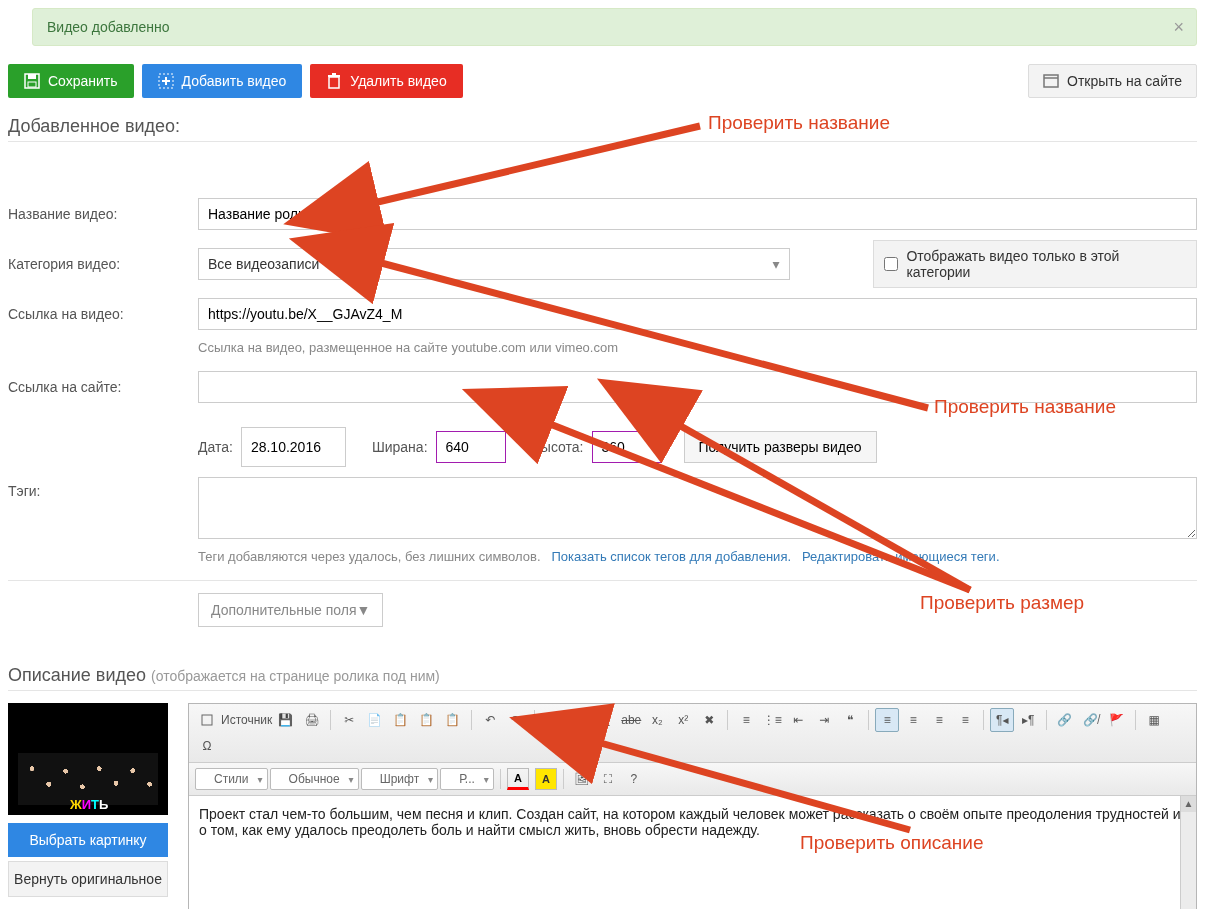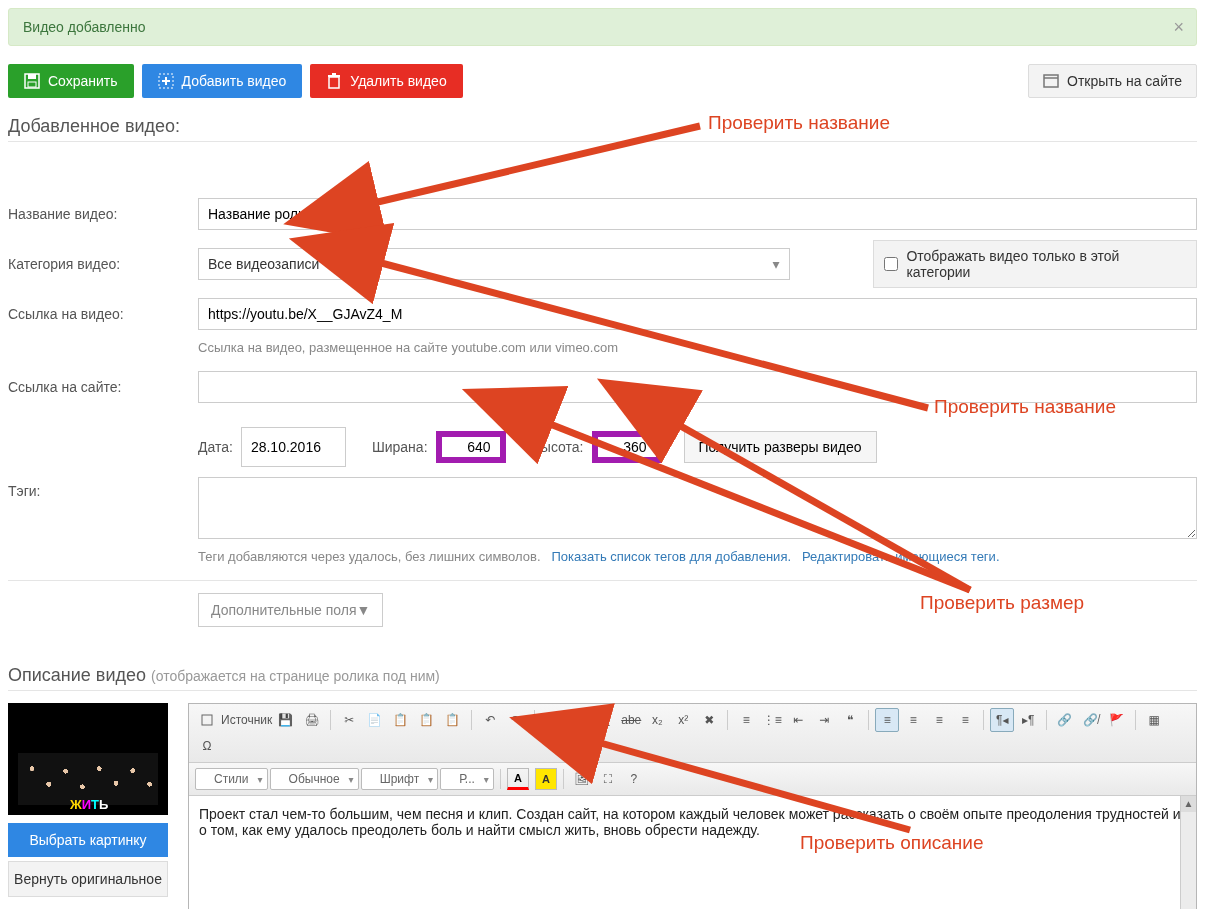--- a/index.html
+++ b/index.html
@@ -1,17 +1,17 @@
 <!DOCTYPE html>
 <html><head>
 <meta charset="utf-8">
 <style>
   * { box-sizing: border-box; margin: 0; padding: 0; }
   body { font-family: Arial, Helvetica, sans-serif; font-size: 14px; color: #333; background: #fff; padding: 8px; width: 1205px; position: relative; }
-  .alert { background: #dff0d8; color: #3c763d; border: 1px solid #d6e9c6; padding: 10px 14px; border-radius: 3px; position: relative; margin-bottom: 18px; }
+  .alert { background: #dff0d8; color: #3c763d; border: 1px solid #d6e9c6; padding: 10px 14px; border-radius: 3px; position: relative; margin-bottom: 18px; margin-left: 24px; }
   .alert .close { position: absolute; right: 12px; top: 8px; color: #999; font-size: 18px; cursor: pointer; }
   .toolbar { display: flex; align-items: center; gap: 8px; margin-bottom: 18px; }
   .btn { display: inline-flex; align-items: center; gap: 8px; color: #fff; border: none; padding: 9px 16px; border-radius: 2px; font-size: 14px; cursor: pointer; }
   .btn-green { background: #2aa02a; }
   .btn-red { background: #e72d24; }
   .btn-blue { background: #2f87e3; }
   .btn-grey { background: #f3f3f3; color: #333; border: 1px solid #dcdcdc; padding: 8px 14px; }
   .btn-ico { width: 16px; height: 16px; display: inline-block; }
   .spacer { flex: 1; }
   .section-title { font-size: 18px; color: #555; margin: 10px 0 4px; font-weight: normal; }
@@ -23,21 +23,21 @@
   .input-txt { width: 100%; border: 1px solid #ccc; padding: 7px 9px; font-size: 14px; height: 32px; }
   .input-txt.large { height: 62px; }
   .select { width: 595px; border: 1px solid #ccc; padding: 7px 9px; font-size: 14px; height: 32px; background: #fff; position: relative; }
   .select::after { content: "▾"; position: absolute; right: 10px; top: 7px; color: #888; }
   .checkbox-box { background: #f3f3f3; border: 1px solid #dcdcdc; padding: 7px 10px; display: flex; align-items: center; gap: 8px; margin-left: 75px; }
   .help-text { color: #888; font-size: 13px; margin: 4px 0 16px 190px; }
   .link { color: #337ab7; cursor: pointer; }
   .inline-group { display: flex; align-items: center; gap: 8px; }
   .inline-lbl { color: #555; }
   .input-sm { width: 105px; border: 1px solid #ccc; padding: 7px 9px; font-size: 14px; height: 40px; }
-  .input-md { width: 70px; border: 6px solid #a21caf; padding: 7px 9px; font-size: 14px; height: 32px; text-align: right; }
+  .input-md { width: 70px; border: 1px solid #a21caf; padding: 7px 9px; font-size: 14px; height: 32px; text-align: left; }
   .btn-light { background: #f6f6f6; border: 1px solid #ccc; padding: 7px 14px; cursor: pointer; font-size: 14px; }
   .more-fields { display: inline-flex; align-items: center; gap: 0; border: 1px solid #ccc; padding: 8px 12px; color: #888; cursor: pointer; margin-left: 190px; }
   .thumb-col { width: 160px; }
   .thumb { width: 160px; height: 112px; background: #000; display: flex; align-items: center; justify-content: center; position: relative; overflow: hidden; }
   .thumb .crowd { position: absolute; bottom: 10px; width: 140px; height: 52px; background:
      radial-gradient(circle 6px at 10% 30%, #e8c7a8 40%, transparent 41%),
      radial-gradient(circle 6px at 22% 60%, #e8c7a8 40%, transparent 41%),
      radial-gradient(circle 6px at 34% 35%, #e8c7a8 40%, transparent 41%),
      radial-gradient(circle 6px at 46% 65%, #e8c7a8 40%, transparent 41%),
      radial-gradient(circle 6px at 58% 30%, #e8c7a8 40%, transparent 41%),

